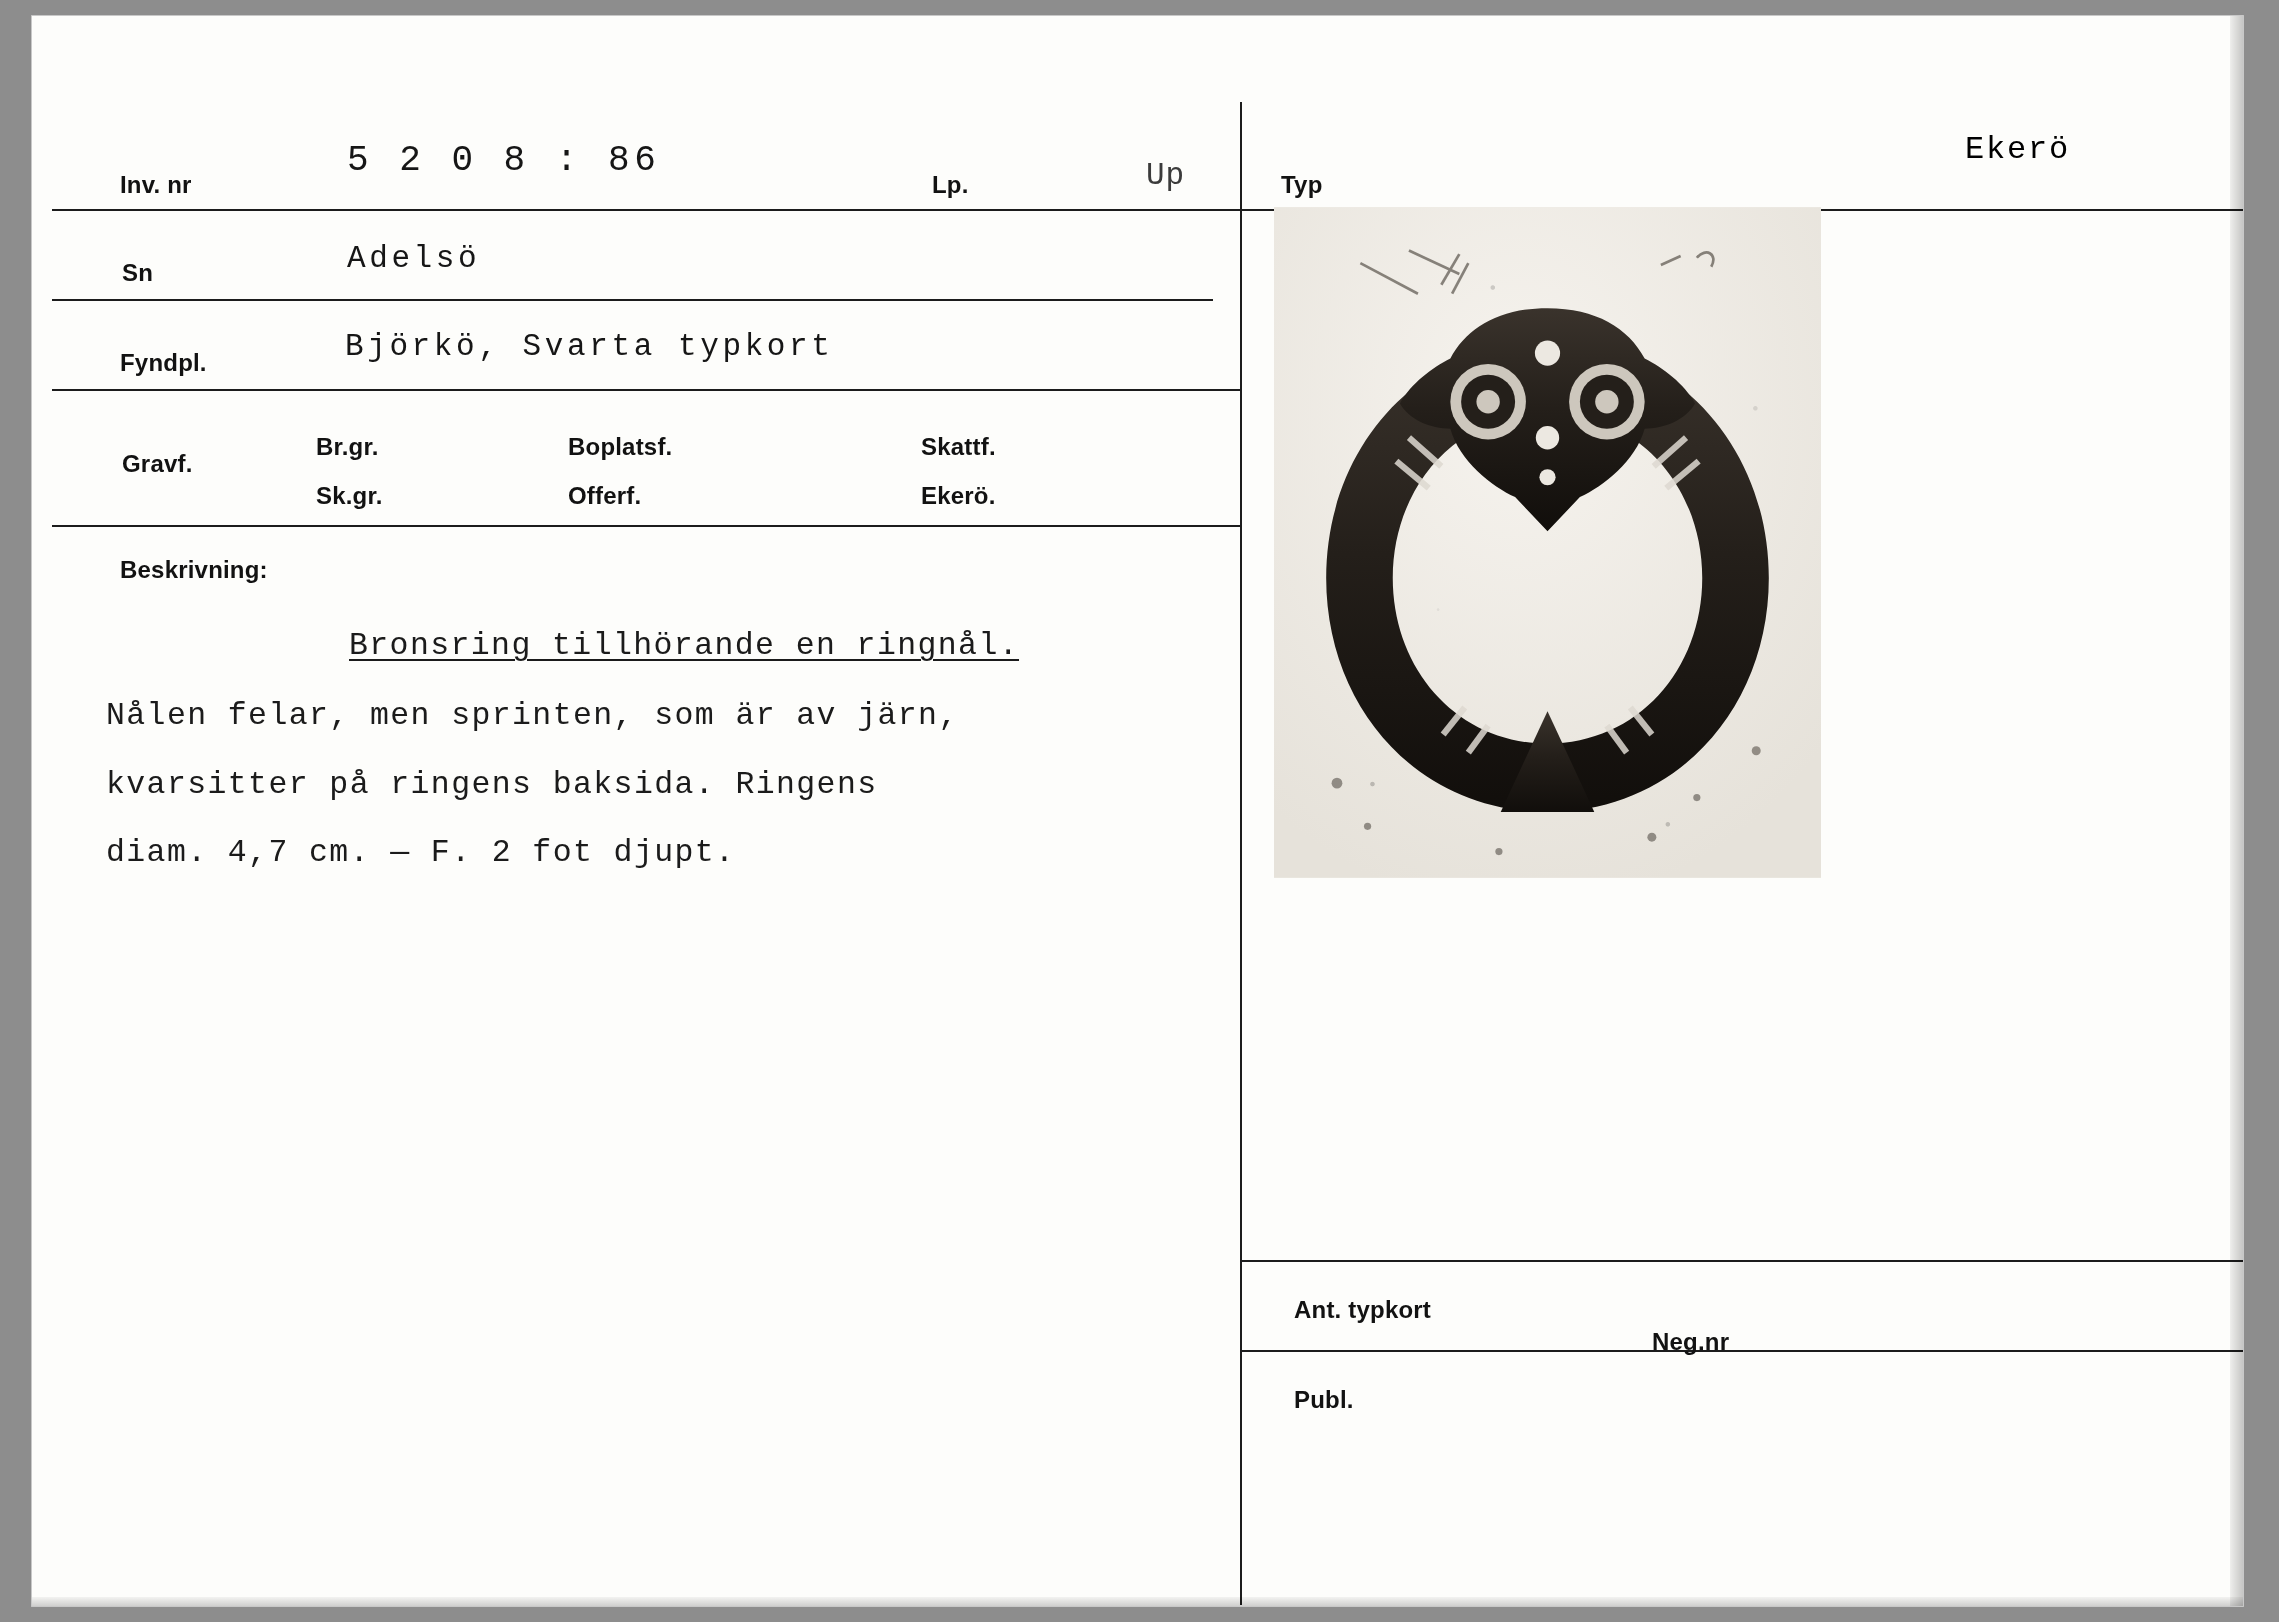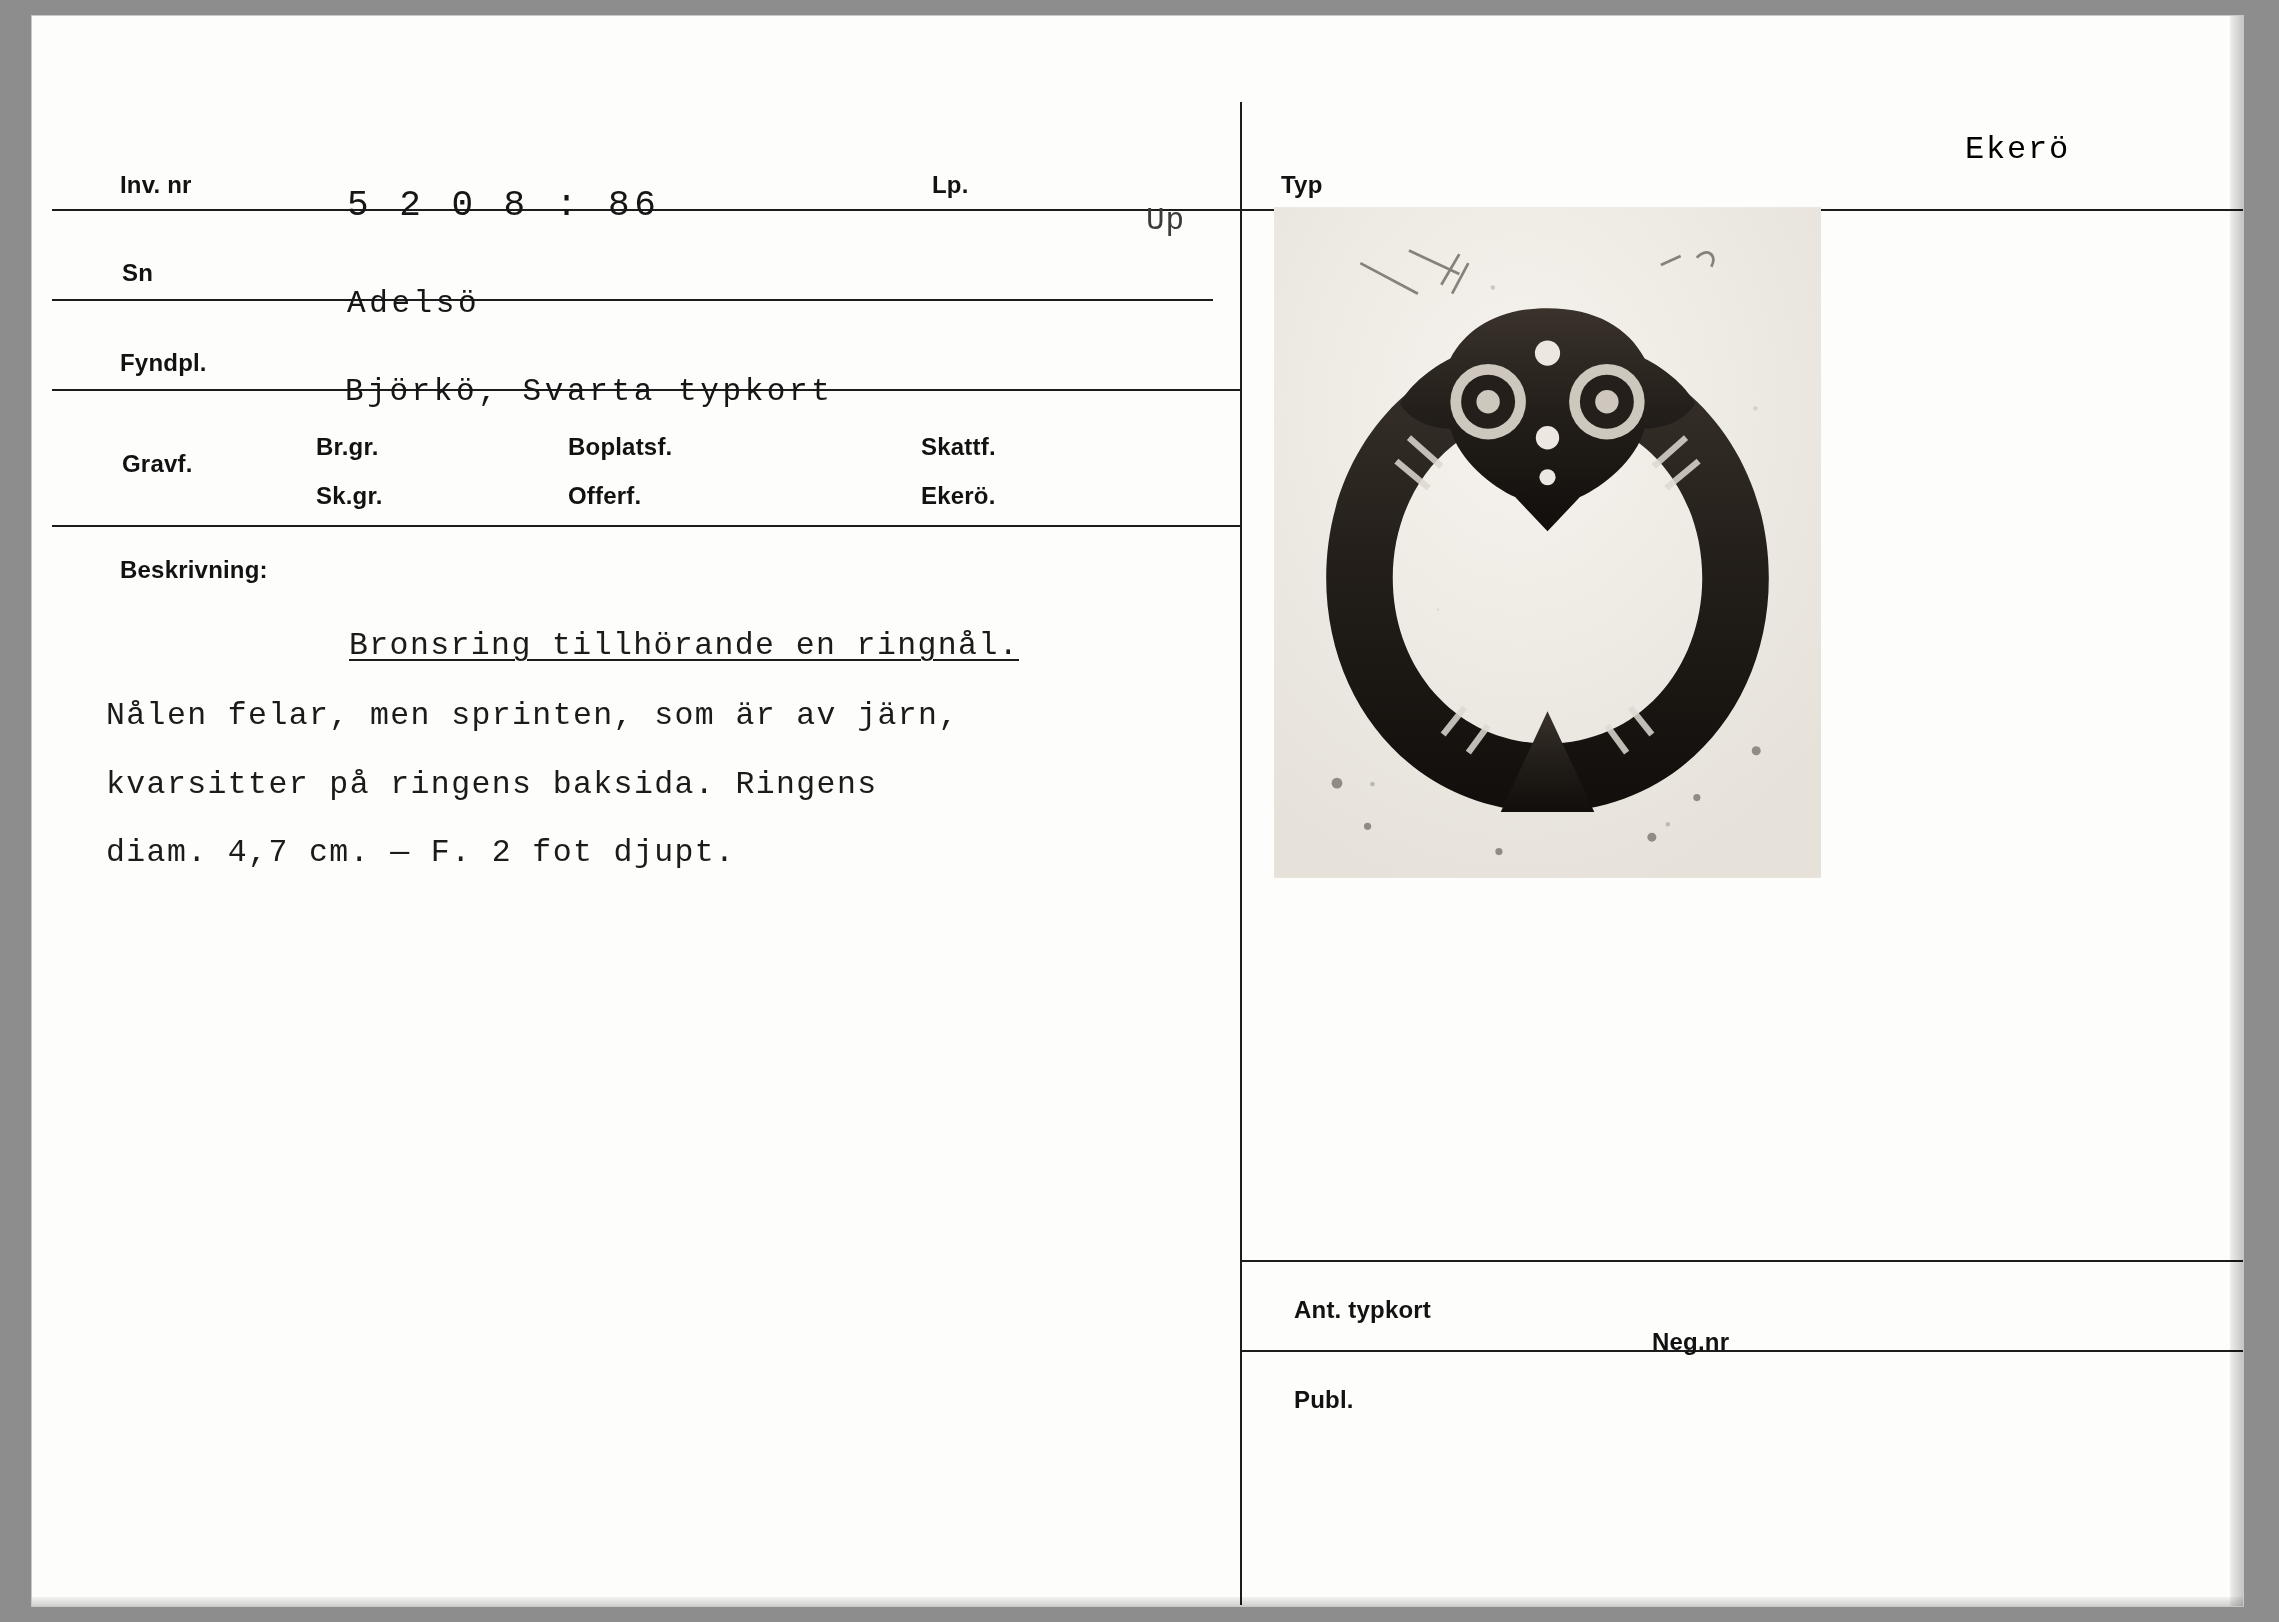--- a/index.html
+++ b/index.html
@@ -64,21 +64,20 @@
     letter-spacing: 0.2px;
     white-space: nowrap;
   }
   .typed {
     position: absolute;
     font-family: "Liberation Mono", monospace;
     font-size: 31px;
     color: #161616;
     white-space: nowrap;
     letter-spacing: 0.9px;
-    margin-top: 45px;
   }
   .typed.big {
     font-size: 36px;
     letter-spacing: 4.5px;
   }
   .typed.grey {
     color: #3b3b3b;
   }
   .desc-line {
     position: absolute;

